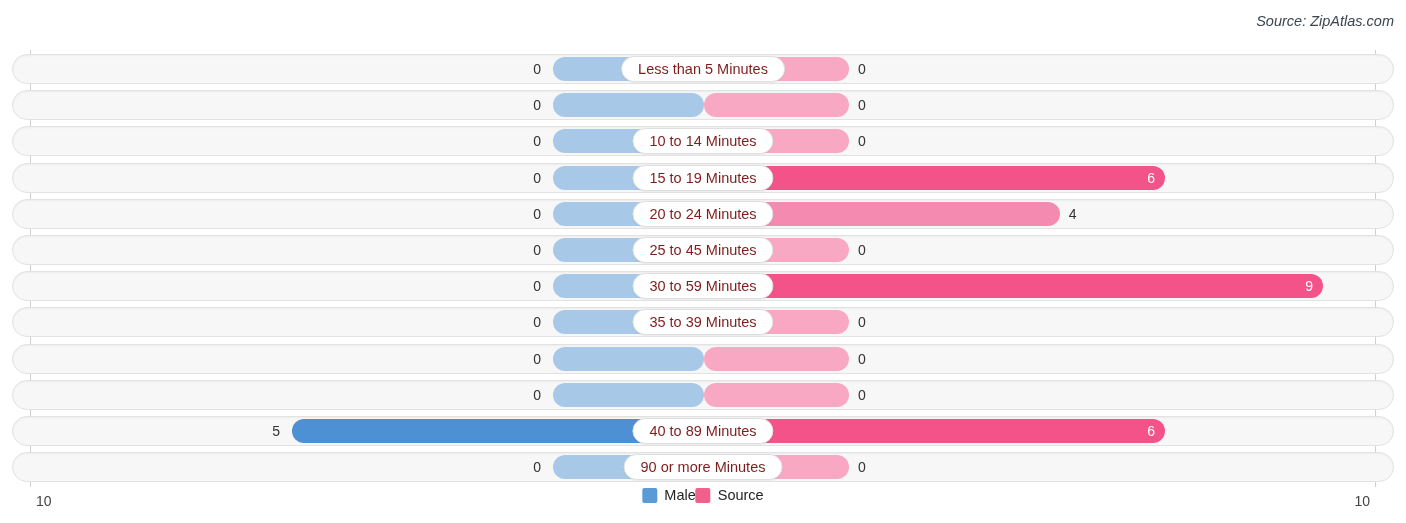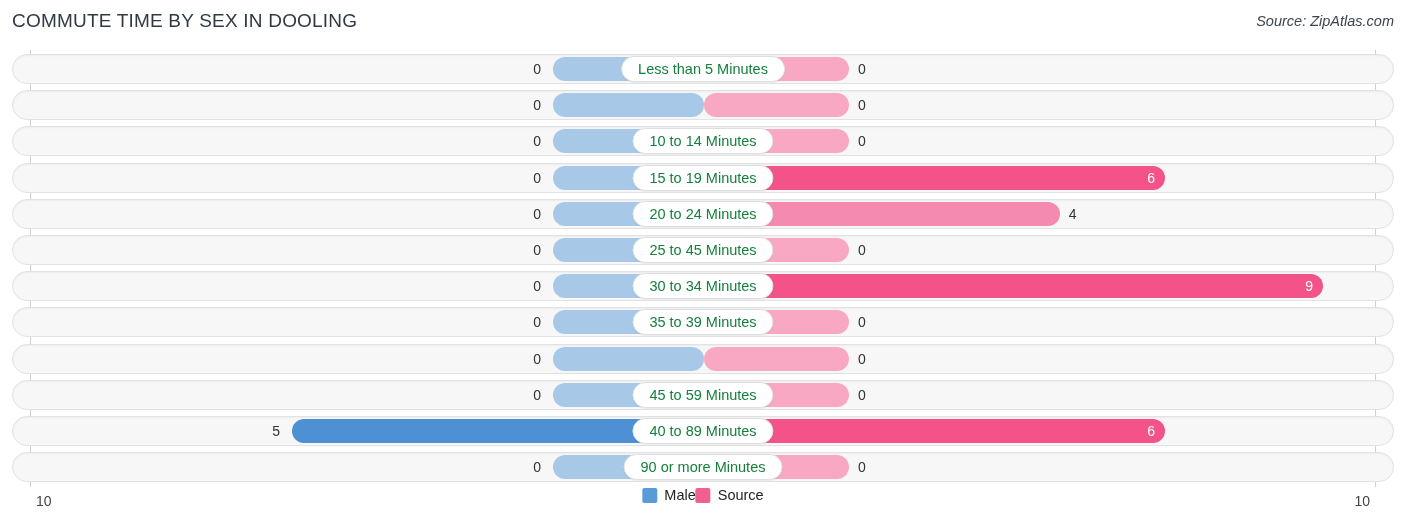--- a/index.html
+++ b/index.html
@@ -47,21 +47,21 @@
 
   
   .cat-pill {
     position: absolute; top: 50%; left: 50%;
     transform: translate(-50%, -50%);
     height: 26px; line-height: 24px;
     padding: 0 16px;
     background: #ffffff;
     border: 1px solid #dfdfdf;
     border-radius: 13px;
-    font-size: 14.5px; color: #15803d;
+    font-size: 14.5px; color: #7f1d1d;
     white-space: nowrap; text-align: center;
     z-index: 4;
     box-shadow: 0 1px 1px rgba(0,0,0,.05);
   }
 
   
   .bar {
     position: absolute; top: 50%; transform: translateY(-50%);
     height: 24px; z-index: 2;
   }
@@ -91,21 +91,20 @@
   }
   .legend-item { display: flex; align-items: center; gap: 7px; }
   .swatch { width: 15px; height: 15px; border-radius: 2px; display: inline-block; }
   .legend-text { font-size: 14.5px; color: #242424; }
 </style>
 </head>
 <body>
 
 <div class="page">
 
-  <div class="chart-title">COMMUTE TIME BY SEX IN DOOLING</div>
   <div class="chart-source">Source: ZipAtlas.com</div>
 
   <div class="plot">
     <div class="gridline left"></div>
     <div class="gridline right"></div>
     <div id="rows-container">
         <div class="row" style="top: 4px;">
           <div class="row-inner">
             <div class="bar male" style="left: 540px; width: 151px; background: rgb(168, 200, 232);"></div>
             <div class="bar female" style="left: 691px; width: 145px; background: rgb(249, 168, 196);"></div>
@@ -157,21 +156,21 @@
             <div class="val outside" style="left: 845px;">0</div>
             <div class="cat-pill">25 to 45 Minutes</div>
           </div>
         </div>
         <div class="row" style="top: 221.2px;">
           <div class="row-inner">
             <div class="bar male" style="left: 540px; width: 151px; background: rgb(168, 200, 232);"></div>
             <div class="bar female" style="left: 691px; width: 619.3px; background: rgb(244, 83, 138);"></div>
             <div class="val outside" style="right: 852px;">0</div>
             <div class="val inside" style="left: 1292.3px;">9</div>
-            <div class="cat-pill">30 to 34 Minutes</div>
+            <div class="cat-pill">30 to 59 Minutes</div>
           </div>
         </div>
         <div class="row" style="top: 257.4px;">
           <div class="row-inner">
             <div class="bar male" style="left: 540px; width: 151px; background: rgb(168, 200, 232);"></div>
             <div class="bar female" style="left: 691px; width: 145px; background: rgb(249, 168, 196);"></div>
             <div class="val outside" style="right: 852px;">0</div>
             <div class="val outside" style="left: 845px;">0</div>
             <div class="cat-pill">35 to 39 Minutes</div>
           </div>
@@ -183,21 +182,20 @@
             <div class="val outside" style="right: 852px;">0</div>
             <div class="val outside" style="left: 845px;">0</div>
           </div>
         </div>
         <div class="row" style="top: 329.8px;">
           <div class="row-inner">
             <div class="bar male" style="left: 540px; width: 151px; background: rgb(168, 200, 232);"></div>
             <div class="bar female" style="left: 691px; width: 145px; background: rgb(249, 168, 196);"></div>
             <div class="val outside" style="right: 852px;">0</div>
             <div class="val outside" style="left: 845px;">0</div>
-            <div class="cat-pill">45 to 59 Minutes</div>
           </div>
         </div>
         <div class="row" style="top: 366px;">
           <div class="row-inner">
             <div class="bar male" style="left: 279px; width: 412px; background: rgb(77, 144, 212);"></div>
             <div class="bar female" style="left: 691px; width: 461.2px; background: rgb(244, 83, 138);"></div>
             <div class="val outside" style="right: 1113px;">5</div>
             <div class="val inside" style="left: 1134.2px;">6</div>
             <div class="cat-pill">40 to 89 Minutes</div>
           </div>

